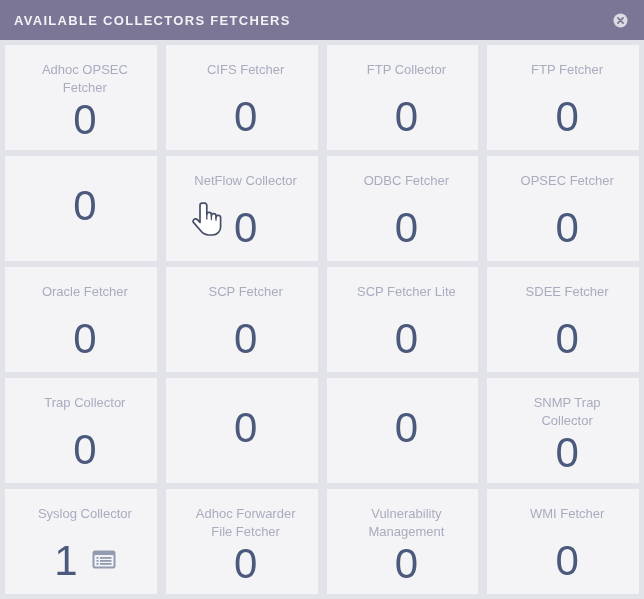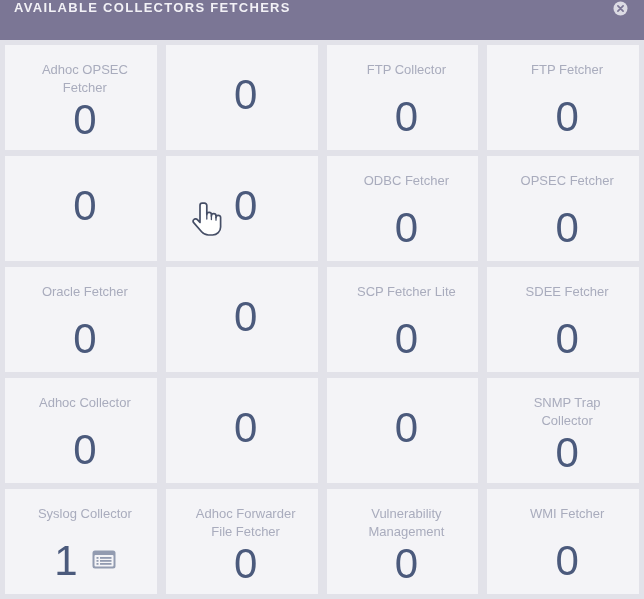--- a/index.html
+++ b/index.html
@@ -13,20 +13,21 @@
     height: 599px;
     background: #e2e2e9;
     overflow: hidden;
   }
   .panel-header {
     position: absolute;
     top: 0; left: 0; right: 0;
     height: 40px;
     background: #7b7695;
     display: flex;
+    align-items: center;
     padding: 0 14px;
     box-sizing: border-box;
   }
   .panel-title {
     color: #f2f1f6;
     font-size: 13px;
     font-weight: 600;
     letter-spacing: 1.3px;
     text-transform: uppercase;
     flex: 1;
@@ -115,20 +116,21 @@
 
   <div class="cards-grid">
   <div class="card">
     <div class="card-label">Adhoc OPSEC Fetcher</div>
     <div class="card-body">
       <span class="card-count">0</span>
     </div>
   </div>
 
   <div class="card">
+    <div class="card-label">CIFS Fetcher</div>
     <div class="card-body">
       <span class="card-count">0</span>
     </div>
   </div>
 
   <div class="card">
     <div class="card-label">FTP Collector</div>
     <div class="card-body">
       <span class="card-count">0</span>
     </div>
@@ -141,20 +143,21 @@
     </div>
   </div>
 
   <div class="card">
     <div class="card-body">
       <span class="card-count">0</span>
     </div>
   </div>
 
   <div class="card">
+    <div class="card-label">NetFlow Collector</div>
     <div class="card-body">
       <span class="card-count">0</span>
     </div>
   <span class="cursor-overlay"><svg width="30" height="41" viewBox="0 0 30 41">
             <path d="M10.2 2.2 C8.9 2.2 8 3.2 8 4.5 L8 21.5 L5.4 18.7 C4.4 17.6 2.8 17.5 1.9 18.5 C1 19.4 1 20.9 1.9 21.9 L9.6 30.8 C11.3 32.8 13.8 34 16.4 34 L20.6 34 C25 34 28.6 30.4 28.6 26 L28.6 16.6 C28.6 15.3 27.5 14.3 26.3 14.3 C25 14.3 24 15.3 24 16.6 L24 14.9 C24 13.6 23 12.6 21.7 12.6 C20.4 12.6 19.4 13.6 19.4 14.9 L19.4 13.6 C19.4 12.3 18.4 11.3 17.1 11.3 C15.8 11.3 14.8 12.3 14.8 13.6 L14.8 4.5 C14.8 3.2 13.8 2.2 12.5 2.2 Z" fill="#ffffff" stroke="#454e66" stroke-width="1.7" stroke-linejoin="round"></path>
             <path d="M14.8 13.6 L14.8 18 M19.4 14.9 L19.4 18.5 M24 16.6 L24 19.2" stroke="#454e66" stroke-width="1.3" stroke-linecap="round" fill="none"></path>
           </svg></span>
       </div>
 
   <div class="card">
@@ -172,41 +175,42 @@
   </div>
 
   <div class="card">
     <div class="card-label">Oracle Fetcher</div>
     <div class="card-body">
       <span class="card-count">0</span>
     </div>
   </div>
 
   <div class="card">
+    <div class="card-label">SCP Fetcher</div>
     <div class="card-body">
       <span class="card-count">0</span>
     </div>
   </div>
 
   <div class="card">
     <div class="card-label">SCP Fetcher Lite</div>
     <div class="card-body">
       <span class="card-count">0</span>
     </div>
   </div>
 
   <div class="card">
     <div class="card-label">SDEE Fetcher</div>
     <div class="card-body">
       <span class="card-count">0</span>
     </div>
   </div>
 
   <div class="card">
-    <div class="card-label">Adhoc Collector</div>
+    <div class="card-label">Trap Collector</div>
     <div class="card-body">
       <span class="card-count">0</span>
     </div>
   </div>
 
   <div class="card">
     <div class="card-body">
       <span class="card-count">0</span>
     </div>
   </div>

